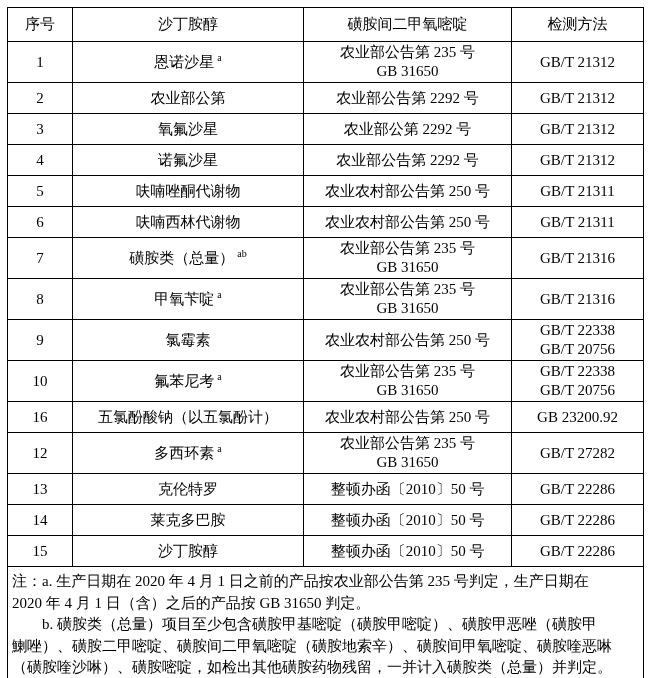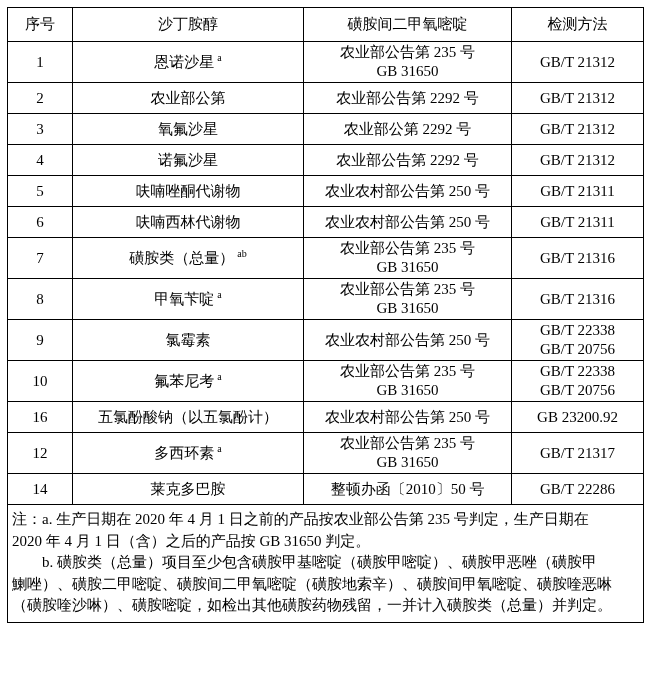--- a/index.html
+++ b/index.html
@@ -161,31 +161,43 @@
         <td class="item-cell"><span>五氯酚酸钠（以五氯酚计）</span><sup></sup></td>
         <td class="basis-cell">农业农村部公告第 250 号</td>
         <td class="method-cell">GB 23200.92</td>
       </tr>
 
       <tr class="h2">
         <td>12</td>
         <td class="item-cell"><span>多西环素</span><sup>a</sup></td>
         <td class="basis-cell">农业部公告第 235 号
 GB 31650</td>
-        <td class="method-cell">GB/T 21317</td>
-      </tr>
-
+        <td class="method-cell">GB/T 27282</td>
+      </tr>
+
+      <tr class="h1">
+        <td>13</td>
+        <td class="item-cell"><span>克伦特罗</span><sup></sup></td>
+        <td class="basis-cell">整顿办函〔2010〕50 号</td>
+        <td class="method-cell">GB/T 22286</td>
+      </tr>
 
       <tr class="h1">
         <td>14</td>
         <td class="item-cell"><span>莱克多巴胺</span><sup></sup></td>
         <td class="basis-cell">整顿办函〔2010〕50 号</td>
         <td class="method-cell">GB/T 22286</td>
       </tr>
 
+      <tr class="h1">
+        <td>15</td>
+        <td class="item-cell"><span>沙丁胺醇</span><sup></sup></td>
+        <td class="basis-cell">整顿办函〔2010〕50 号</td>
+        <td class="method-cell">GB/T 22286</td>
+      </tr>
 
       <tr>
         <td class="note-cell" colspan="4">注：a. 生产日期在 2020 年 4 月 1 日之前的产品按农业部公告第 235 号判定，生产日期在
 2020 年 4 月 1 日（含）之后的产品按 GB 31650 判定。
 　　b. 磺胺类（总量）项目至少包含磺胺甲基嘧啶（磺胺甲嘧啶）、磺胺甲恶唑（磺胺甲
 鯻唑）、磺胺二甲嘧啶、磺胺间二甲氧嘧啶（磺胺地索辛）、磺胺间甲氧嘧啶、磺胺喹恶啉
 （磺胺喹沙啉）、磺胺嘧啶，如检出其他磺胺药物残留，一并计入磺胺类（总量）并判定。</td>
       </tr>
     </tbody>
   </table>

